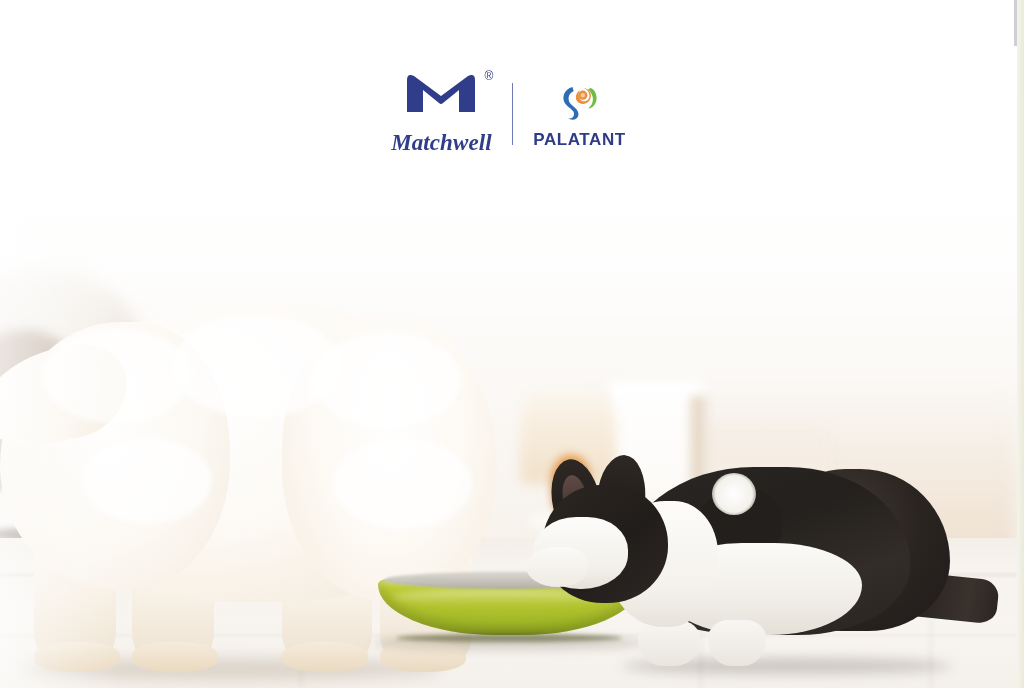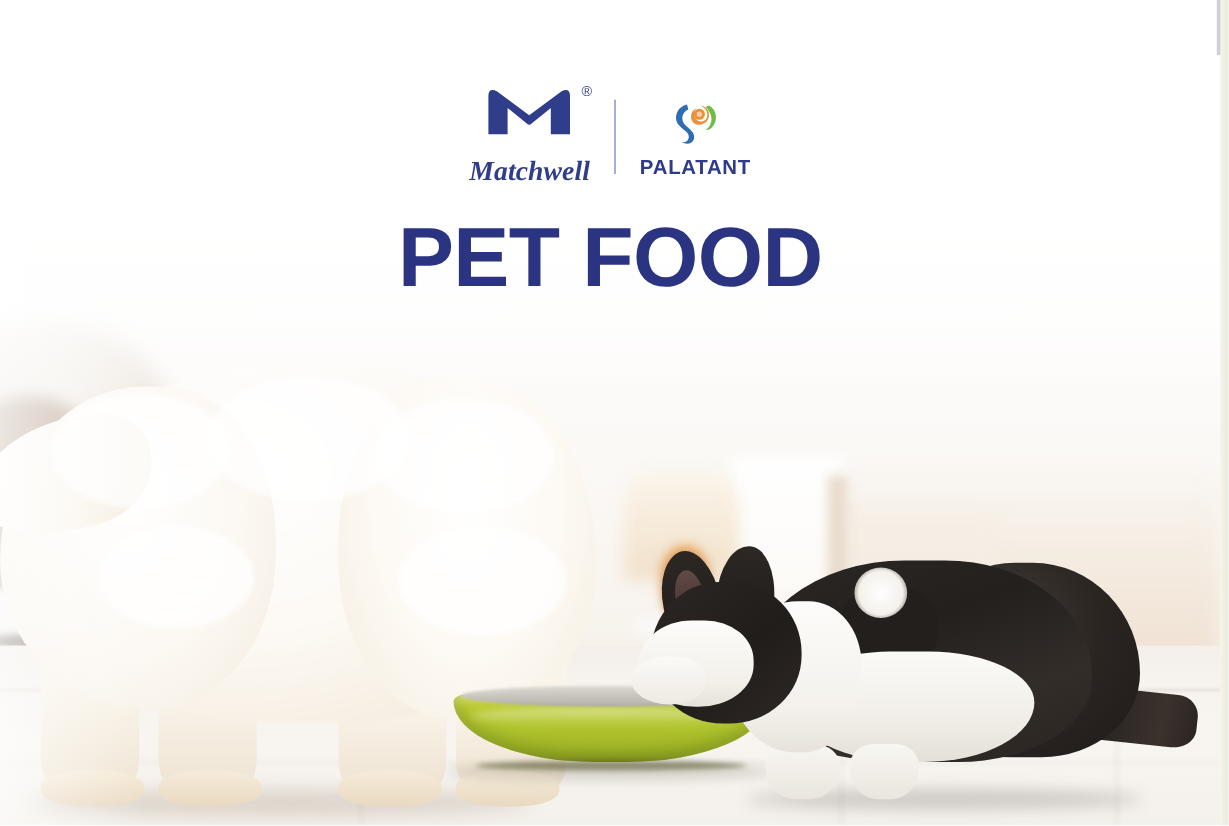--- a/index.html
+++ b/index.html
@@ -487,21 +487,20 @@
                      C27.4 23.3 31.4 21.8 32.3 18.4 C33.3 14.6 30.6 10.6 26.5 9 Z" fill="#E8913A"></path>
             <circle cx="25.8" cy="16.2" r="4.6" fill="#E8913A"></circle>
             <circle cx="25.8" cy="16.2" r="2.2" fill="#ffffff" opacity=".55"></circle>
           </svg>
         </div>
         <div class="yc-word">PALATANT</div>
       </div>
     </div>
 
     <h1 class="headline">
-      <span class="ln">PET FOOD</span>
     </h1>
 
     <p class="subhead">
     </p>
   </div>
 
   <div class="page-margin"></div>
   <div class="scroll-hint"></div>
 </div>
 

